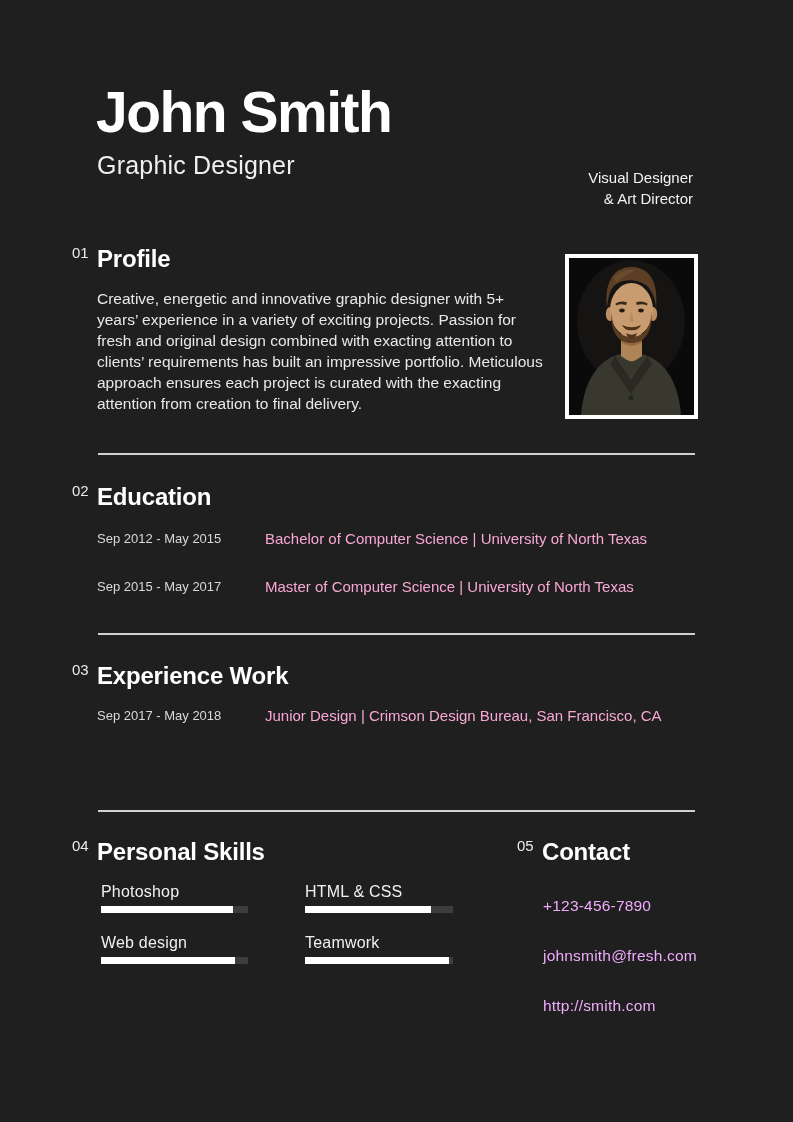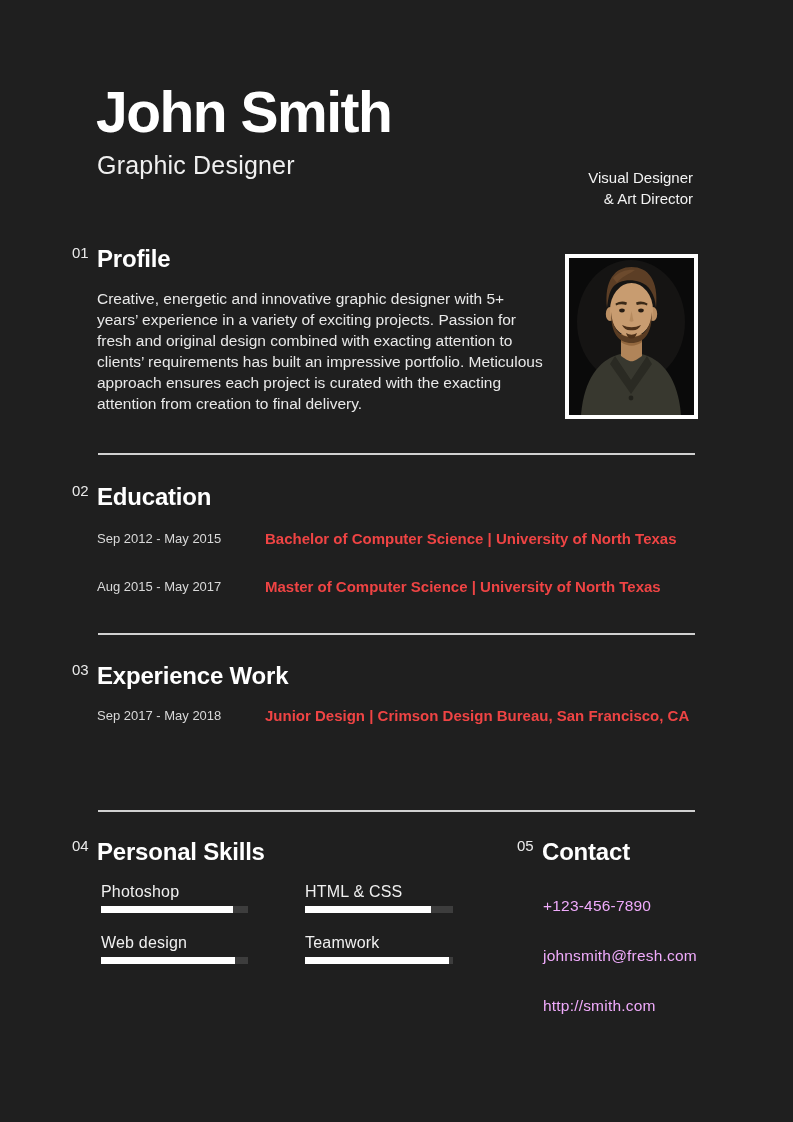--- a/index.html
+++ b/index.html
@@ -75,21 +75,21 @@
   .entry-list{position:absolute;left:97px;width:640px;}
   .entry-list-education{top:528px;}
   .entry-list-experience{top:705px;}
   .entry-row{display:flex;margin-bottom:27px;}
   .entry-list-experience .entry-row{margin-bottom:26px;}
   .entry-date{
     flex:0 0 168px;
     font-size:13px;color:var(--muted-text);line-height:21px;
   }
   .entry-desc{
-    font-size:15px;font-weight:700;color:#ef4444;line-height:21px;
+    font-size:15px;font-weight:400;color:#f9a8d4;line-height:21px;
     white-space:nowrap;
   }
   
   .skills-grid{
     position:absolute;left:101px;top:882px;
     display:grid;grid-template-columns:147px 148px;
     column-gap:57px;row-gap:20px;
   }
   .skill-name{
     font-size:16px;color:#f0f0f0;line-height:19px;letter-spacing:0.2px;
@@ -159,21 +159,21 @@
 
   <h2 class="sec-heading" style="left:72px;top:483px;"><span class="sec-num">02</span><span>Education</span></h2>
   <div class="entry-list entry-list-education">
 
       <div class="entry-row">
         <span class="entry-date">Sep 2012 - May 2015</span>
         <span class="entry-desc">Bachelor of Computer Science | University of North Texas</span>
       </div>
 
       <div class="entry-row">
-        <span class="entry-date">Aug 2015 - May 2017</span>
+        <span class="entry-date">Sep 2015 - May 2017</span>
         <span class="entry-desc">Master of Computer Science | University of North Texas</span>
       </div>
     </div>
 
   <div class="divider divider-2"></div>
 
   <h2 class="sec-heading" style="left:72px;top:662px;"><span class="sec-num">03</span><span>Experience Work</span></h2>
   <div class="entry-list entry-list-experience">
 
       <div class="entry-row">

